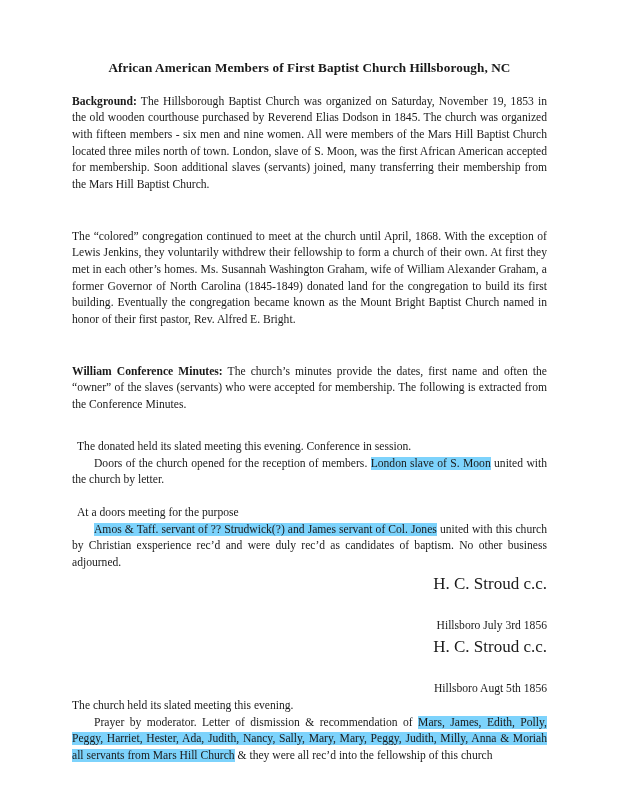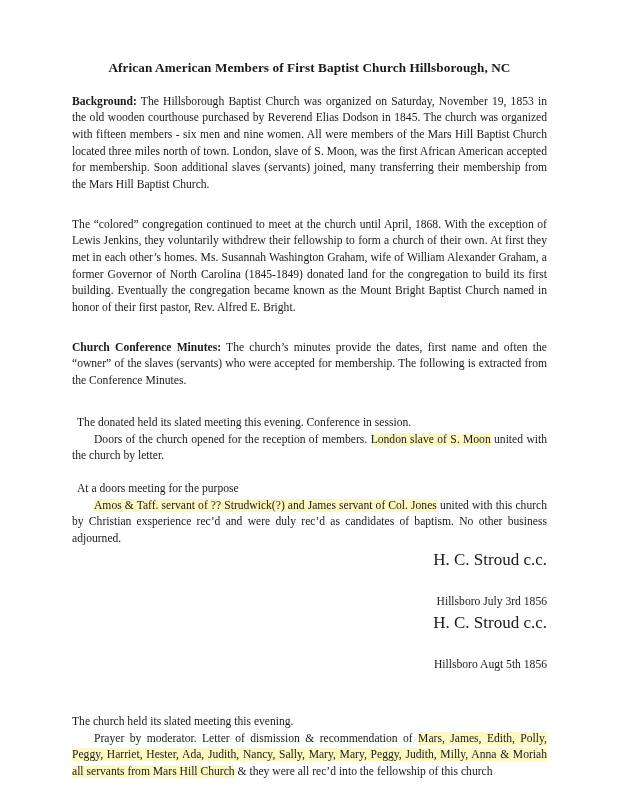--- a/index.html
+++ b/index.html
@@ -23,21 +23,21 @@
   }
   .doc-title {
     text-align: center;
     font-weight: bold;
     font-size: 13.2px;
     line-height: 1.25;
     margin: 0 0 17px 0;
     letter-spacing: 0.1px;
   }
   p.body-para {
-    margin: 4px 0 12px 0;
+    margin: 16px 0 12px 0;
     font-size: 11.6px;
     line-height: 1.44;
     text-align: justify;
     text-justify: inter-word;
   }
   .lead {
     font-weight: bold;
   }
   .date-line {
     text-align: right;
@@ -50,37 +50,36 @@
   }
   p.minute-para {
     margin: 0;
     font-size: 11.6px;
     line-height: 1.44;
     text-align: justify;
     text-justify: inter-word;
   }
   p.minute-para.noindent {
     text-indent: 0;
-    margin-top: 40px;
   }
   p.minute-para.indent-sm {
     text-indent: 5px;
   }
   p.minute-para.indent-lg {
     text-indent: 22px;
   }
   .signature {
     text-align: right;
     font-size: 17px;
     line-height: 1.44;
     margin: 0;
     padding-left: 4px;
   }
   mark.hl {
-    background: #fef9c3;
+    background: #7dd3fc;
     color: #1a1a1a;
     padding: 0;
   }
   .spacer-sm { height: 7px; }
   .spacer-md { height: 13px; }
 </style>
 </head>
 <body>
 
 <div class="page">
@@ -92,21 +91,21 @@
     <span>The Hillsborough Baptist Church was organized on Saturday, November 19, 1853 in the old wooden courthouse purchased by Reverend Elias Dodson in 1845.  The church was organized with fifteen members - six men and nine women. All were members of the Mars Hill Baptist Church located three miles north of town.  London, slave of S. Moon, was the first African American accepted for membership. Soon additional slaves (servants) joined, many transferring their membership from the Mars Hill Baptist Church.</span>
   </p>
 
   <div class="spacer-sm"></div>
 
   <p class="body-para">The “colored” congregation continued to meet at the church until April, 1868.  With the exception of Lewis Jenkins, they voluntarily withdrew their fellowship to form a church of their own.  At first they met in each other’s homes.  Ms. Susannah Washington Graham, wife of William Alexander Graham, a former Governor of North Carolina (1845-1849) donated land for the congregation to build its first building.  Eventually the congregation became known as the Mount Bright Baptist Church named in honor of their first pastor, Rev. Alfred E. Bright.</p>
 
   <div class="spacer-sm"></div>
 
   <p class="body-para">
-    <span class="lead">Church Conference Minutes:</span>
+    <span class="lead">William Conference Minutes:</span>
     <span>The church’s minutes provide the dates, first name and often the “owner” of the slaves (servants) who were accepted for membership.  The following is extracted from the Conference Minutes.</span>
   </p>
 
   <div class="spacer-md"></div>
 
   <div class="minute-block">
     <p class="minute-para indent-sm">The donated held its slated meeting this evening.  Conference in session.</p>
     <p class="minute-para indent-lg"><span>Doors of the church opened for the reception of members.  </span><mark class="hl">London slave of S. Moon</mark><span> united with the church by letter.</span></p>
   </div>
 

